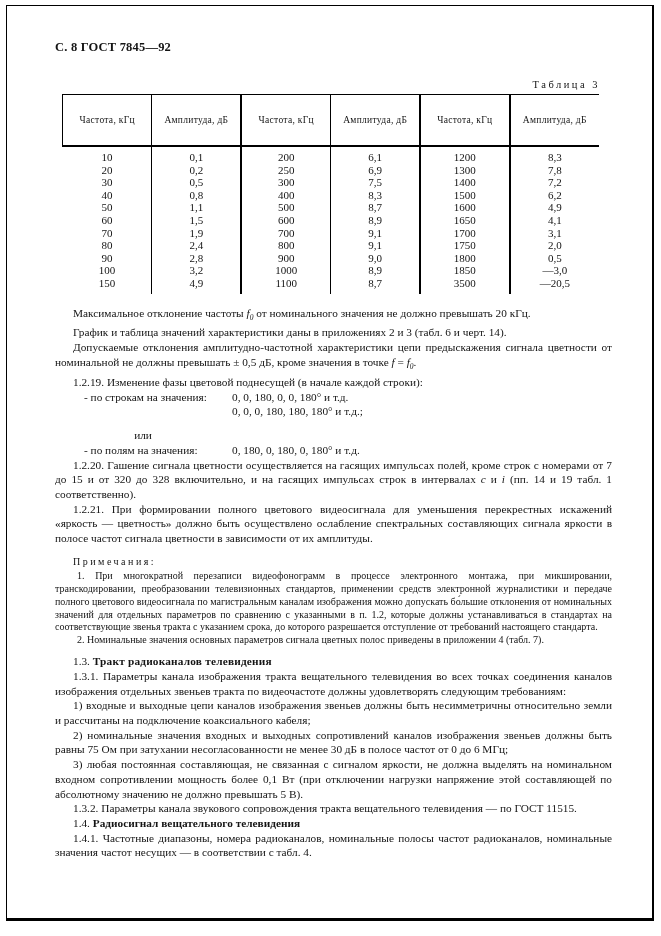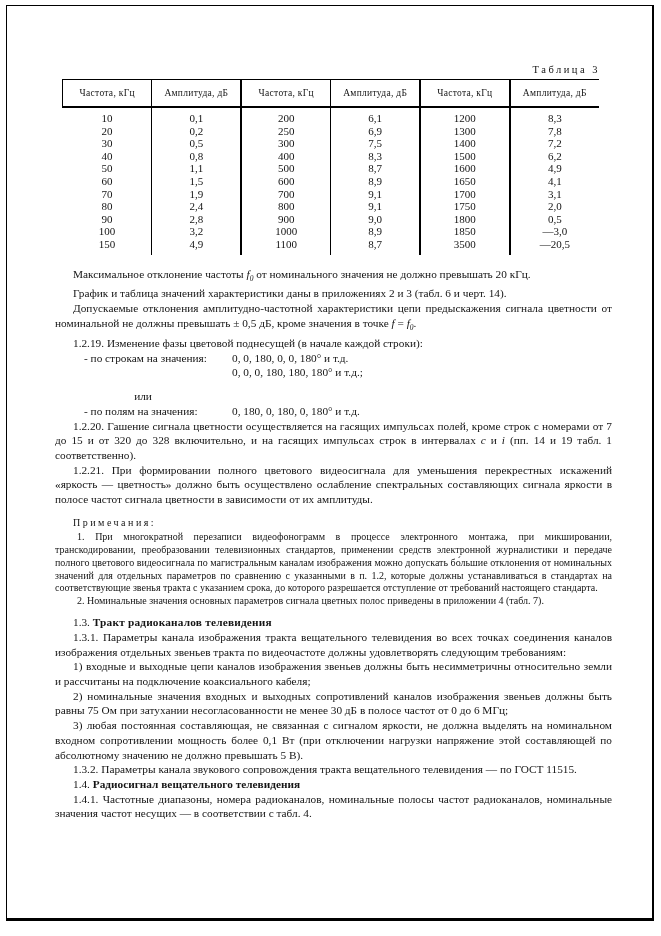--- a/index.html
+++ b/index.html
@@ -16,21 +16,21 @@
   .page-header{font-weight:bold;font-size:12.5px;letter-spacing:.2px;}
   .table-caption{
     text-align:right;font-size:10.5px;letter-spacing:2.5px;
     margin-top:24px;margin-bottom:4px;padding-right:12px;
   }
   table.t3{
     border-collapse:collapse;margin-left:7px;width:537px;
     border-top:1px solid #000;table-layout:fixed;
   }
   table.t3 th{
-    font-size:9.5px;font-weight:normal;padding:8px 2px;letter-spacing:.3px;
+    font-size:9.5px;font-weight:normal;padding:20px 2px;letter-spacing:.3px;
     border-bottom:2.5px solid #000;text-align:center;
   }
   table.t3 thead th:first-child{border-left:1px solid #000;}
   table.t3 .bl-thin{border-left:1px solid #000;}
   table.t3 .bl-thick{border-left:2px solid #000;}
   table.t3 td{
     font-size:11px;text-align:center;line-height:12.6px;padding:0 2px;
   }
   table.t3 tbody tr:first-child td{padding-top:4px;}
   table.t3 tbody tr:last-child td{padding-bottom:4px;}
@@ -48,20 +48,21 @@
   .sect{margin-top:7px;}
   .sect b{letter-spacing:.2px;}
 </style>
 </head>
 <body>
 
 <div class="frame"></div>
 
 <div class="content">
 
+  <div class="page-header">С. 8 ГОСТ 7845—92</div>
 
   <div class="table-caption">Таблица 3</div>
 
   <table class="t3">
     <thead>
       <tr>
         <th>Частота, кГц</th>
         <th class="bl-thin">Амплитуда, дБ</th>
         <th class="bl-thick">Частота, кГц</th>
         <th class="bl-thin">Амплитуда, дБ</th>

